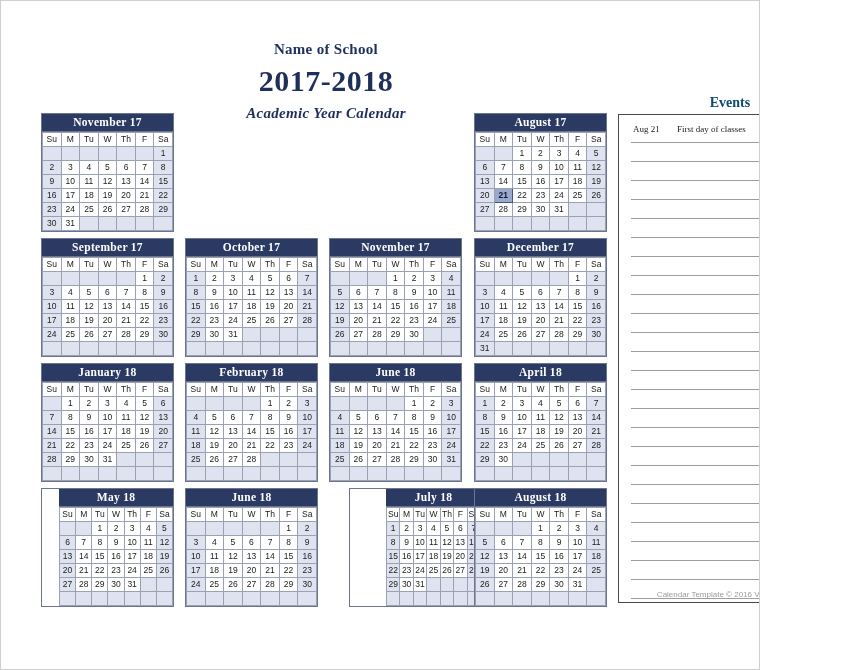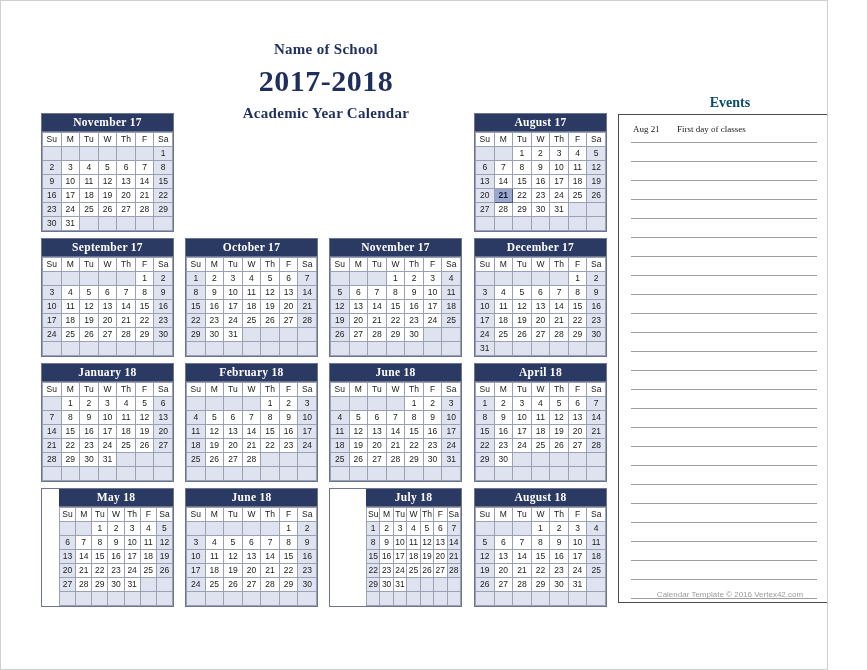--- a/index.html
+++ b/index.html
@@ -3,21 +3,21 @@
 <meta charset="utf-8">
 <style>
   * { box-sizing: border-box; }
   html, body {
     margin: 0; padding: 0;
     background: #ffffff;
     font-family: "Liberation Serif", "DejaVu Serif", serif;
   }
   #page {
     position: relative;
-    width: 828px; height: 670px;
+    width: 760px; height: 670px;
     background: #ffffff;
     border: 1px solid #cfcfcf;
     overflow: hidden;
   }
 
   
   #title-block {
     position: absolute;
     left: 160px; top: 40px;
     width: 330px;
@@ -29,21 +29,21 @@
     margin-bottom: 7px;
   }
   #year-range {
     font-size: 30px; font-weight: bold;
     color: #1f2f5c; letter-spacing: .5px;
     line-height: 1.05;
     margin-bottom: 8px;
   }
   #subtitle {
     font-size: 15px; font-weight: bold;
-    color: #1f2f5c; letter-spacing: .3px;
+    color: #1f2f5c; letter-spacing: .3px; font-style: italic;
   }
 
   
   #months { position: absolute; left: 0; top: 0; }
   .month {
     position: absolute;
     width: 133px;
     border: 1px solid #6d7490;
     background: #ffffff;
   }
@@ -999,21 +999,21 @@
               <td class="blank">&nbsp;</td>
               <td class="blank">&nbsp;</td>
               <td class="blank">&nbsp;</td>
               <td class="blank">&nbsp;</td>
               <td class="blank">&nbsp;</td>
               <td class="blank">&nbsp;</td>
             </tr>
           </tbody>
         </table>
       </div>
-      <div class="month" style="left: 328px; top: 487px; padding-left: 36px;">
+      <div class="month" style="left: 348px; top: 487px; padding-left: 36px;">
         <div class="month-title">July 18</div>
         <table class="cal">
           <thead>
             <tr>
               <th>Su</th>
               <th>M</th>
               <th>Tu</th>
               <th>W</th>
               <th>Th</th>
               <th>F</th>

